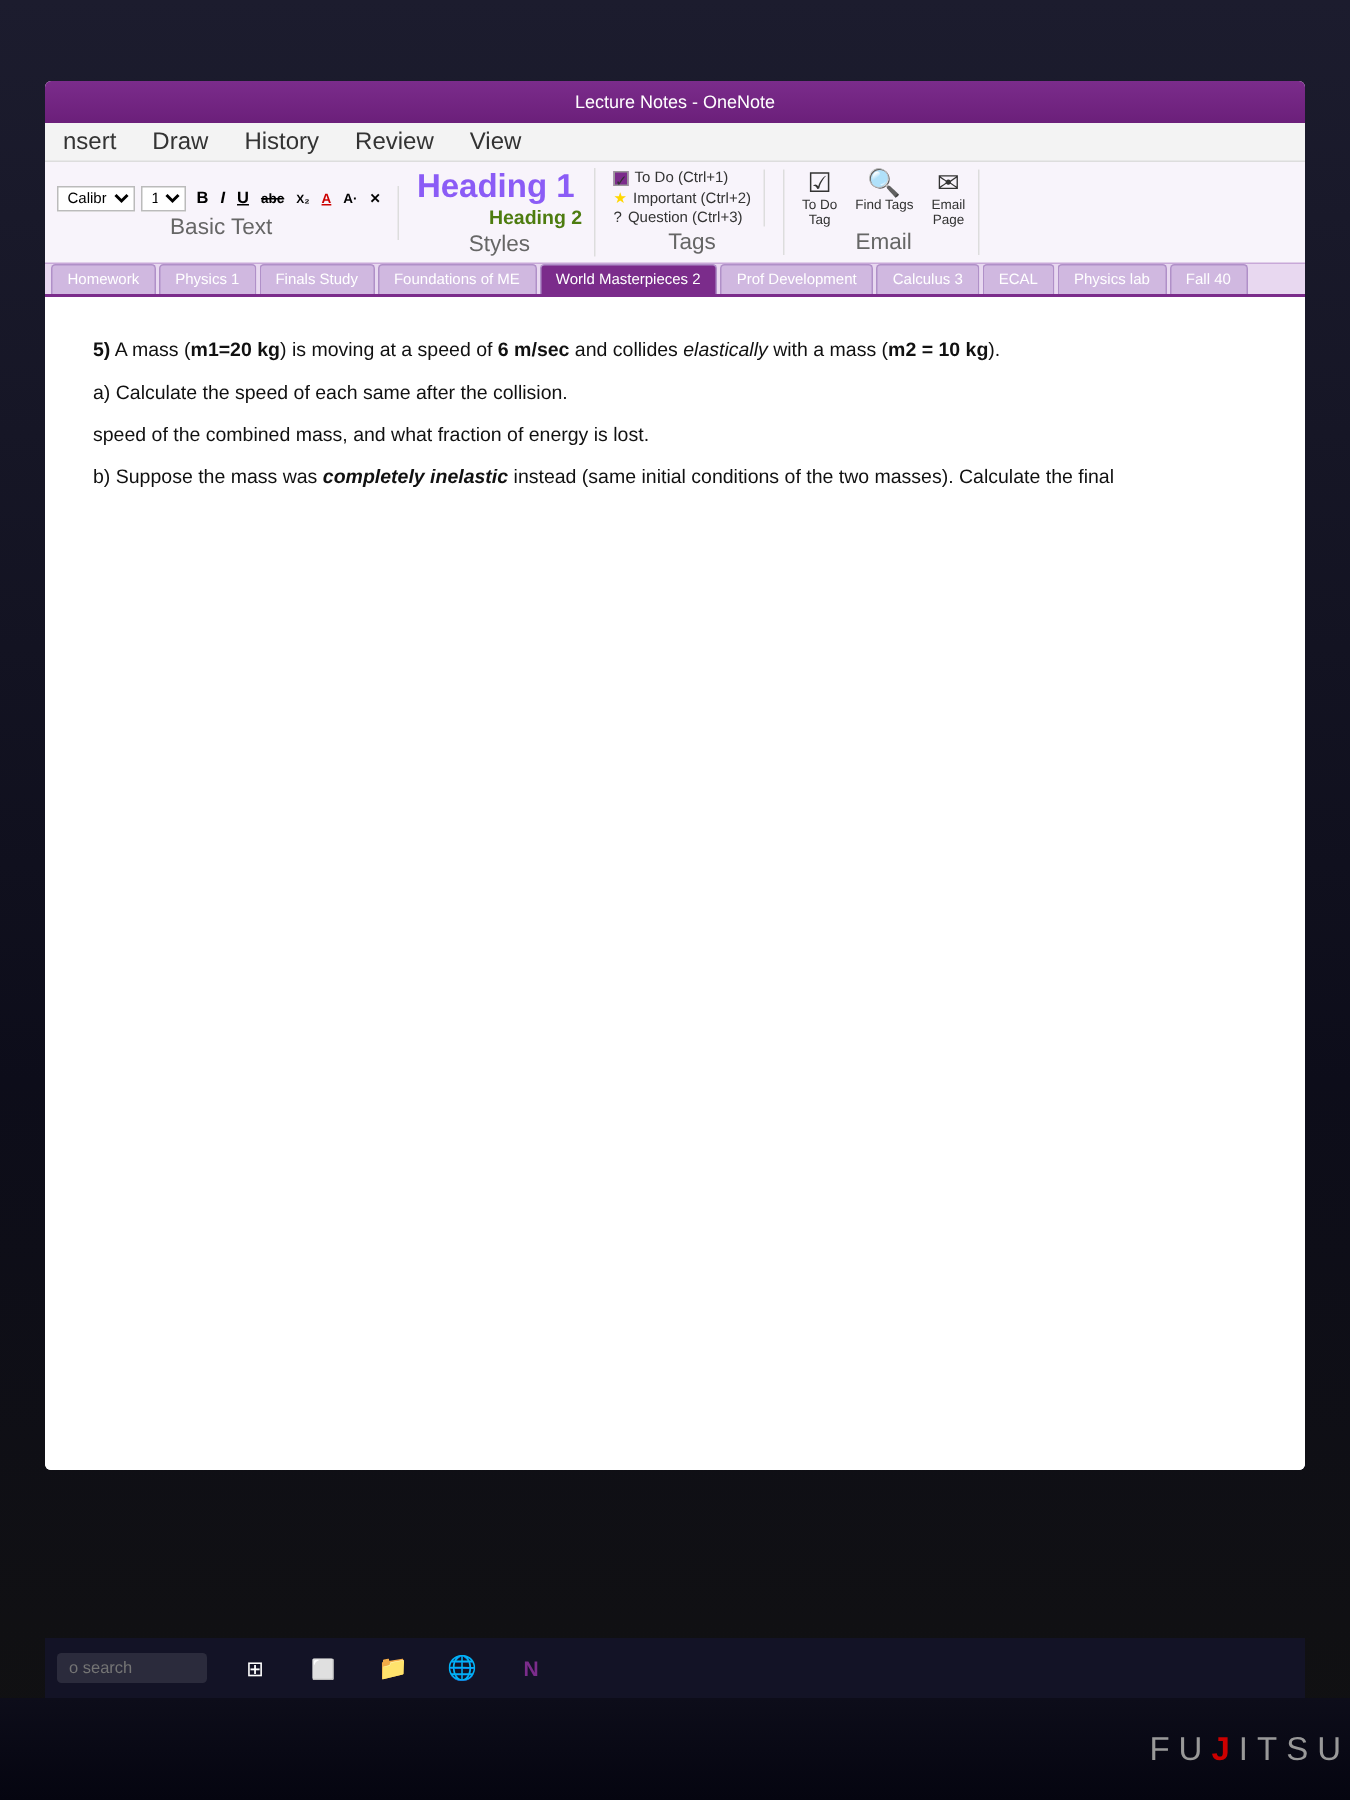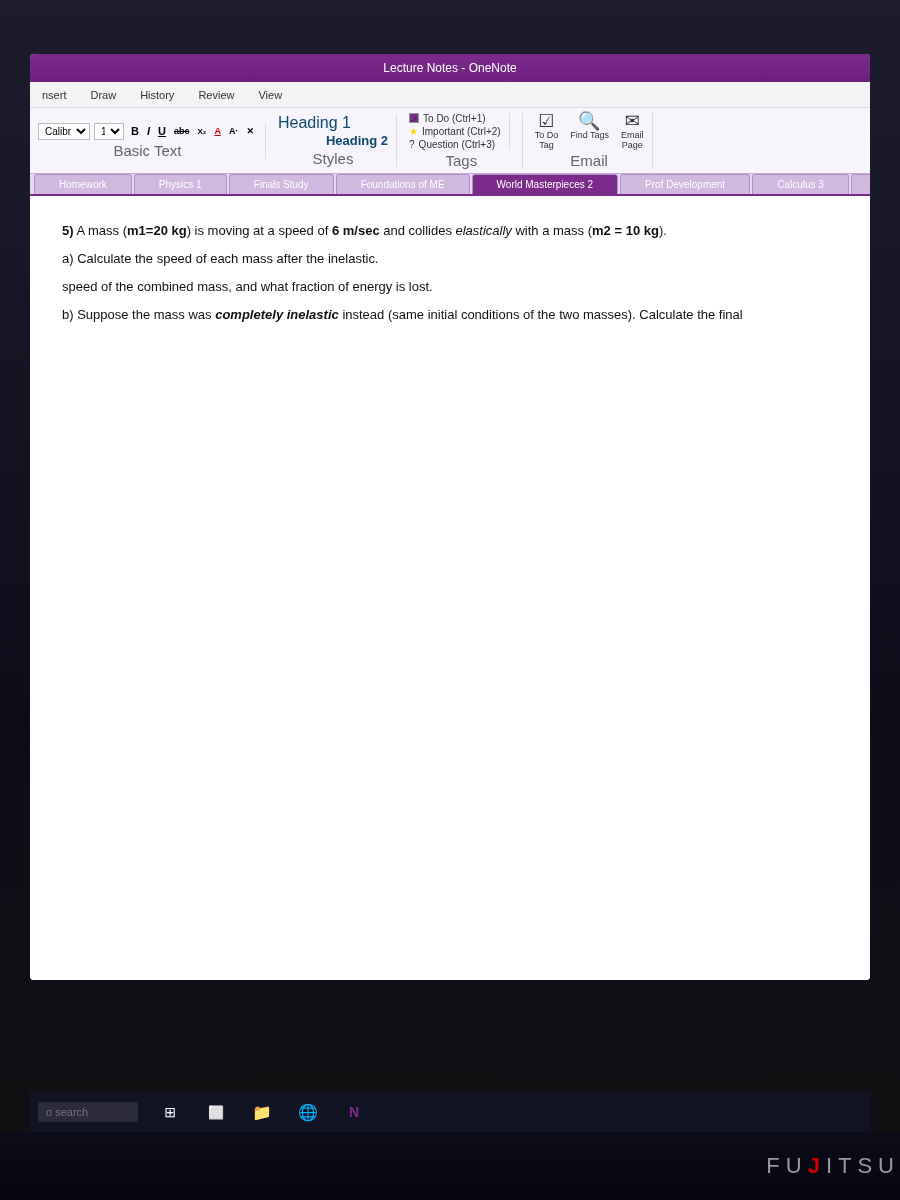--- a/index.html
+++ b/index.html
@@ -52,21 +52,21 @@
       background: #f3f3f3;
       height: 26px;
       display: flex;
       align-items: center;
       padding: 0 8px;
       gap: 16px;
       border-bottom: 1px solid #ddd;
       flex-shrink: 0;
     }
     .menu-item {
-      font-size: 11px;
+      font-size: 16px;
       color: #333;
       cursor: pointer;
       padding: 2px 4px;
     }
 
     
     .ribbon {
       background: #f8f4fb;
       border-bottom: 1px solid #c8a8d8;
       padding: 4px 8px;
@@ -102,30 +102,30 @@
 
     .font-size-select {
       font-size: 10px;
       padding: 1px 2px;
       border: 1px solid #bbb;
       background: white;
       width: 30px;
     }
 
     .heading-1-label {
-      font-size: 16px;
-      font-weight: normal;
-      color: #0c4a6e;
+      font-size: 22px;
+      font-weight: bold;
+      color: #8b5cf6;
       line-height: 1.1;
     }
 
     .heading-2-label {
       font-size: 13px;
       font-weight: bold;
-      color: #0c4a6e;
+      color: #4d7c0f;
       line-height: 1.1;
       padding-left: 48px;
     }
 
     .ribbon-label {
       font-size: 15px;
       color: #666;
       margin-top: 2px;
     }
 
@@ -191,21 +191,21 @@
       display: flex;
       align-items: flex-end;
       padding: 0 4px;
       gap: 2px;
       border-bottom: 2px solid #7B2C8B;
       flex-shrink: 0;
       overflow-x: auto;
     }
 
     .nb-tab {
-      padding: 4px 24px;
+      padding: 4px 10px;
       font-size: 10px;
       border-radius: 3px 3px 0 0;
       cursor: pointer;
       white-space: nowrap;
       background: #d0b8e0;
       color: #fff;
       border: 1px solid #b090c8;
       border-bottom: none;
     }
 
@@ -412,21 +412,21 @@
     <div class="nb-tab">ECAL</div>
     <div class="nb-tab">Physics lab</div>
     <div class="nb-tab">Fall 40</div>
   </div>
 
   <div class="content-area">
     <div class="problem-text">
       <p>
         <strong>5)</strong> A mass (<strong>m1=20 kg</strong>) is moving at a speed of <strong>6 m/sec</strong> and collides <em>elastically</em> with a mass (<strong>m2 = 10 kg</strong>).
       </p>
-      <p>a) Calculate the speed of each mass after the inelastic.</p>
+      <p>a) Calculate the speed of each same after the collision.</p>
       <p>speed of the combined mass, and what fraction of energy is lost.</p>
       <p>b) Suppose the mass was <em><strong>completely inelastic</strong></em> instead (same initial conditions of the two masses). Calculate the final</p>
     </div>
   </div>
 
 </div>
 
 <div class="taskbar">
   <input class="search-box" placeholder="o search" style="">
   <div class="taskbar-icon" style="font-size:14px; color:white;">⊞</div>

